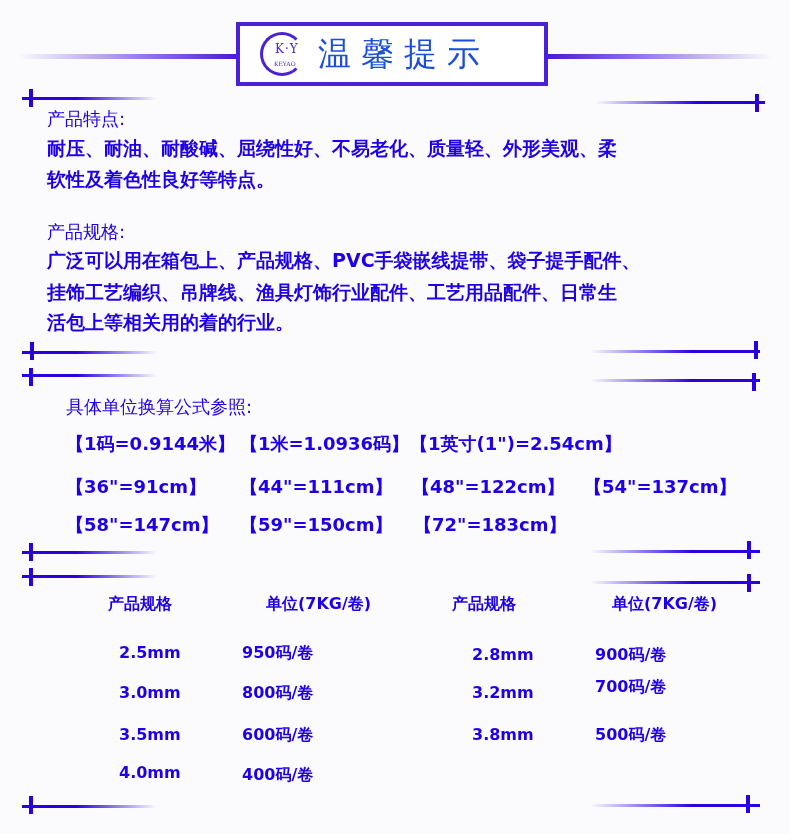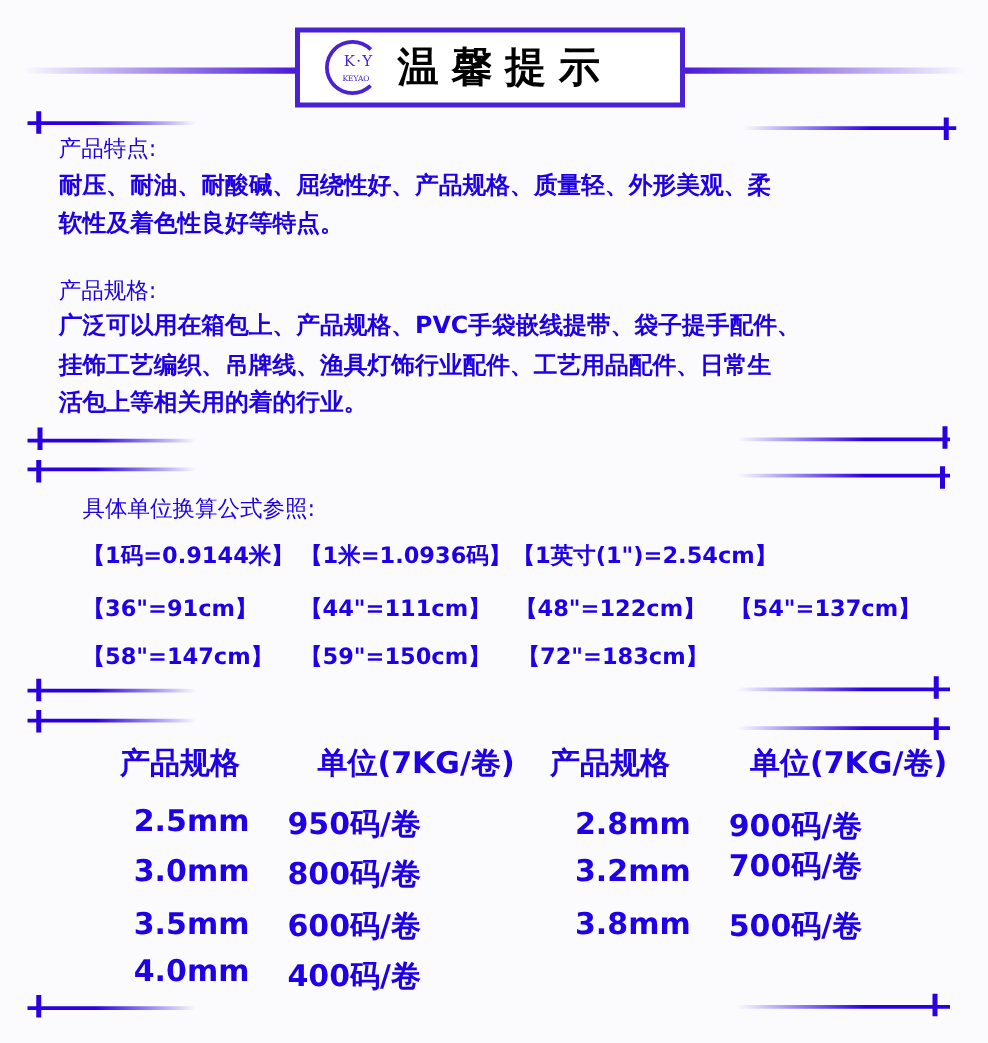--- a/index.html
+++ b/index.html
@@ -12,30 +12,30 @@
   .hline-r { left:548px; top:54px; width:225px; height:5px;
              background:linear-gradient(to left, rgba(70,20,220,0), #4a1ad8); }
   .title-box { left:236px; top:22px; width:312px; height:64px; border:4px solid #4a22d6;
                box-sizing:border-box; background:#fff; display:flex; align-items:center; }
   .logo { position:relative; width:64px; height:52px; margin-left:18px; }
   .logo-ring { position:absolute; left:2px; top:4px; width:44px; height:44px; border-radius:50%;
                border:3px solid #4a22d6; border-right-color:transparent; box-sizing:border-box; }
   .logo-ky { position:absolute; left:17px; top:14px; font-family:"DejaVu Serif",serif; font-size:12px;
              color:#4a22d6; letter-spacing:1px; }
   .logo-sub { position:absolute; left:16px; top:32px; font-family:"DejaVu Serif",serif; font-size:6px; color:#4a22d6; }
-  .title-text { font-size:33px; font-weight:bold; color:#000000; letter-spacing:10px; margin-left:-4px; }
+  .title-text { font-size:33px; font-weight:normal; color:#1d4ed8; letter-spacing:10px; margin-left:-4px; }
   
   .sep-l { height:3px; width:135px; background:linear-gradient(to right,#2a00e0 40%,rgba(42,0,224,0)); }
   .sep-r { height:3px; width:170px; background:linear-gradient(to left,#2a00e0 40%,rgba(42,0,224,0)); }
   .tick { width:4px; height:18px; background:#2a00e0; }
   
   .h { font-size:18px; font-weight:normal; }
   .p { font-size:19px; font-weight:bold; line-height:29px; }
   .f { font-size:18px; font-weight:bold; }
-  .tbl { font-size:24px; font-weight:bold; }
+  .tbl { font-size:16px; font-weight:bold;margin-left:12px; }
 </style>
 </head>
 <body>
 
 <div class="abs hline-l"></div>
 <div class="abs hline-r"></div>
 <div class="abs title-box">
   <div class="logo">
     <div class="logo-ring"></div>
     <span class="logo-ky">K·Y</span>
@@ -43,21 +43,21 @@
   </div>
   <span class="title-text">温馨提示</span>
 </div>
 
 <div class="abs sep-l" style="left:22px;top:97px"></div>
 <div class="abs tick" style="left:29px;top:89px"></div>
 <div class="abs sep-r" style="left:595px;top:101px"></div>
 <div class="abs tick" style="left:755px;top:94px"></div>
 
 <div class="abs h" style="left:47px;top:107px">产品特点:</div>
-<div class="abs p" style="left:47px;top:134px">耐压、耐油、耐酸碱、屈绕性好、产品规格、质量轻、外形美观、柔</div>
+<div class="abs p" style="left:47px;top:134px">耐压、耐油、耐酸碱、屈绕性好、不易老化、质量轻、外形美观、柔</div>
 <div class="abs p" style="left:47px;top:165px">软性及着色性良好等特点。</div>
 
 <div class="abs h" style="left:47px;top:220px">产品规格:</div>
 <div class="abs p" style="left:47px;top:246px">广泛可以用在箱包上、产品规格、PVC手袋嵌线提带、袋子提手配件、</div>
 <div class="abs p" style="left:47px;top:278px">挂饰工艺编织、吊牌线、渔具灯饰行业配件、工艺用品配件、日常生</div>
 <div class="abs p" style="left:47px;top:308px">活包上等相关用的着的行业。</div>
 
 <div class="abs sep-l" style="left:22px;top:351px"></div>
 <div class="abs tick" style="left:30px;top:342px"></div>
 <div class="abs sep-r" style="left:590px;top:350px"></div>

